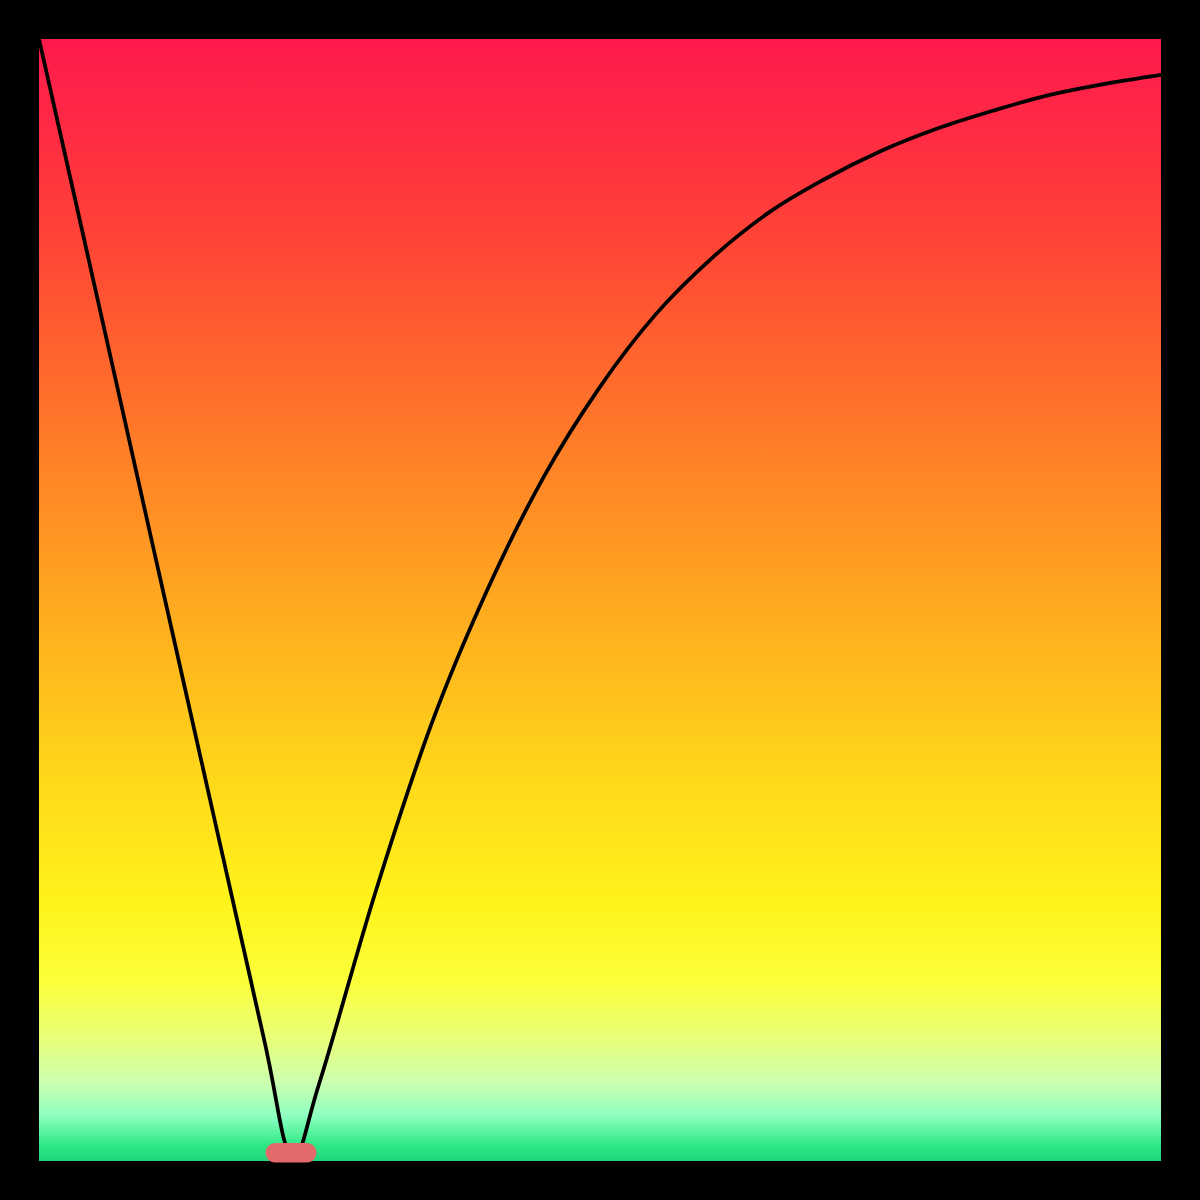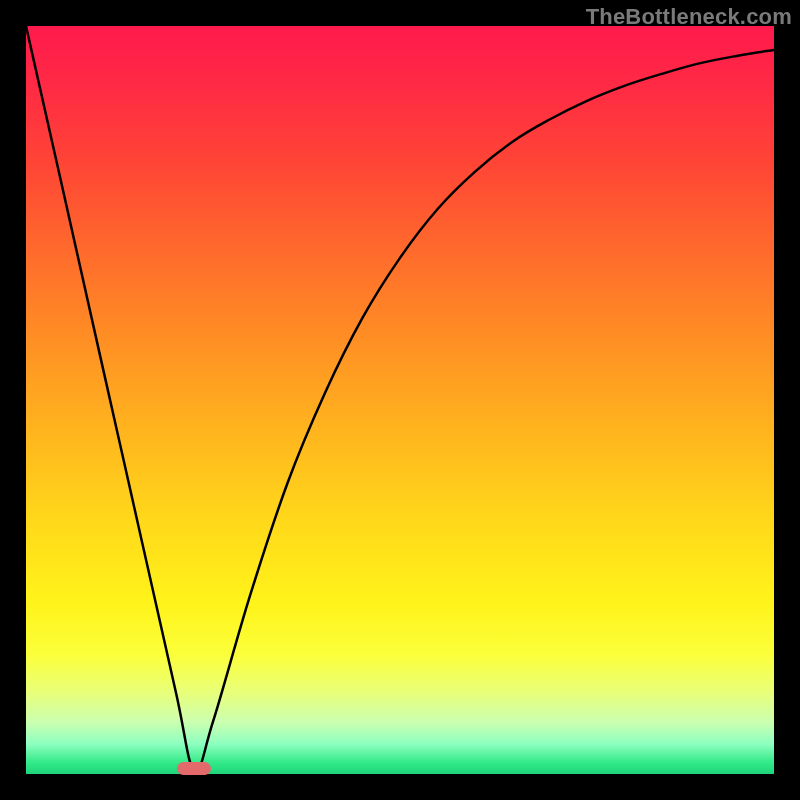--- a/index.html
+++ b/index.html
@@ -64,20 +64,19 @@
     border-radius: 7px;
     background: #e26a6a;
     left: 150px;
     bottom: -1px;
   }
 </style>
 </head>
 <body>
 
 <div class="container">
-  <div class="watermark">TheBottleneck.com</div>
   <div class="plot-area">
     <svg class="curve" viewBox="0 0 748 748" preserveAspectRatio="none">
       <path id="curve-path" fill="none" stroke="#000" stroke-width="2.5" stroke-linejoin="round" stroke-linecap="round" d="M 0 0 C 6.731999999999999 29.890079999999987, 23.936 106.14119999999994, 37.4 166.05599999999993 C 50.864 225.9707999999999, 61.336 272.94519999999994, 74.8 332.85999999999996 C 88.264 392.77479999999997, 98.736 439.13584000000003, 112.2 498.91600000000005 C 125.664 558.6961600000001, 139.50199999999998 620.81008, 149.6 664.972 C 159.698 709.13392, 161.568 738.7397599999999, 168.3 744.26 C 175.032 749.78024, 176.902 727.2804, 187 695.64 C 197.098 663.9996, 210.936 611.5648, 224.4 568.48 C 237.864 525.3952, 248.336 492.6328, 261.8 456.28 C 275.264 419.92719999999997, 285.736 396.14079999999996, 299.2 366.52 C 312.664 336.8992, 323.136 315.95520000000005, 336.6 291.72 C 350.064 267.4848, 360.536 251.4028, 374 231.88 C 387.464 212.35719999999998, 397.93600000000004 198.7436, 411.40000000000003 183.26 C 424.86400000000003 167.7764, 435.336 157.9776, 448.8 145.86 C 462.264 133.74240000000003, 472.736 125.36480000000006, 486.2 115.94000000000005 C 499.664 106.51520000000005, 510.136 100.90520000000002, 523.6 93.5 C 537.0640000000001 86.09479999999998, 547.5360000000001 80.85879999999997, 561 74.79999999999995 C 574.4639999999999 68.74119999999994, 584.936 64.6870399999999, 598.4 59.83999999999992 C 611.8639999999999 54.99295999999994, 622.3359999999999 51.91120000000006, 635.8 47.87200000000007 C 649.264 43.832800000000084, 659.736 40.63135999999998, 673.2 37.39999999999998 C 686.6640000000001 34.168639999999975, 697.1360000000001 32.34352000000006, 710.6 29.920000000000073 C 724.064 27.496480000000084, 741.268 25.013120000000043, 748 23.936000000000035"></path>
     </svg>
     <div id="marker" class="marker" style="left: 151.3px;"></div>
   </div>
 </div>
 
 </body></html>

